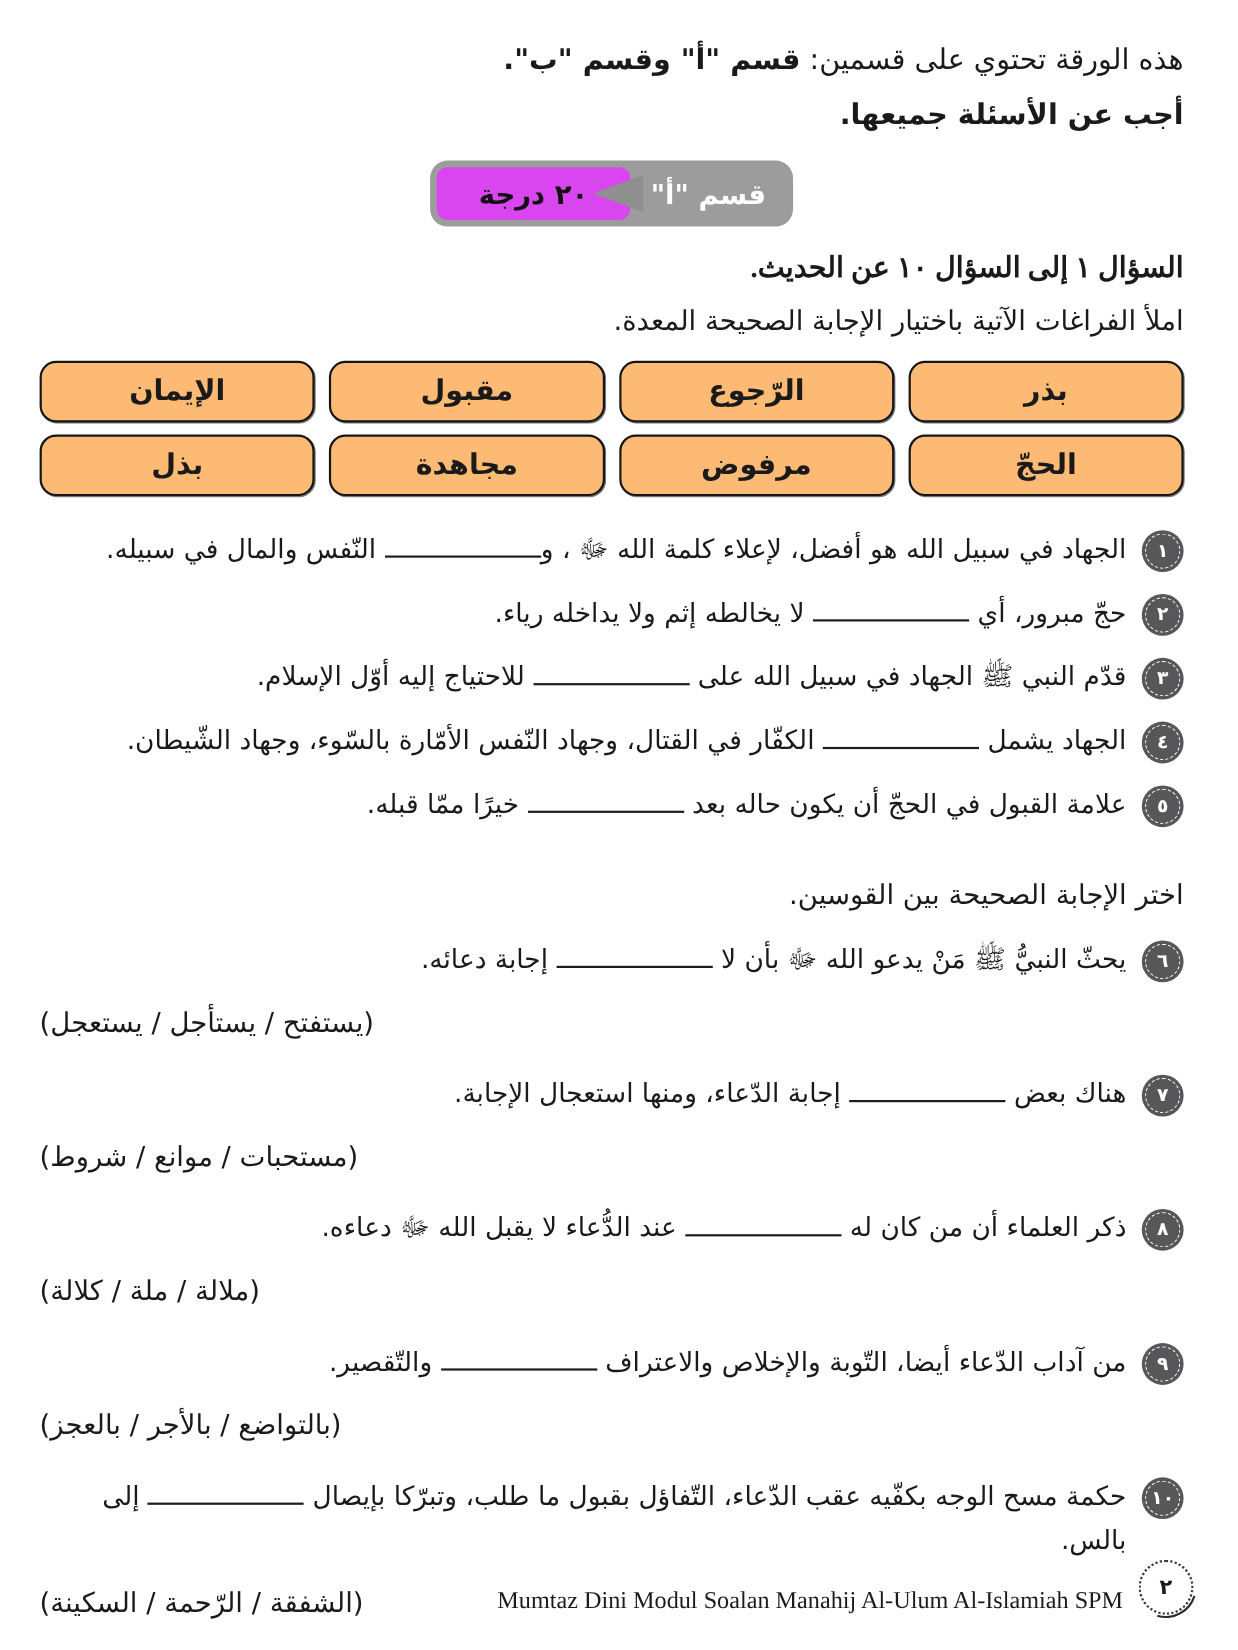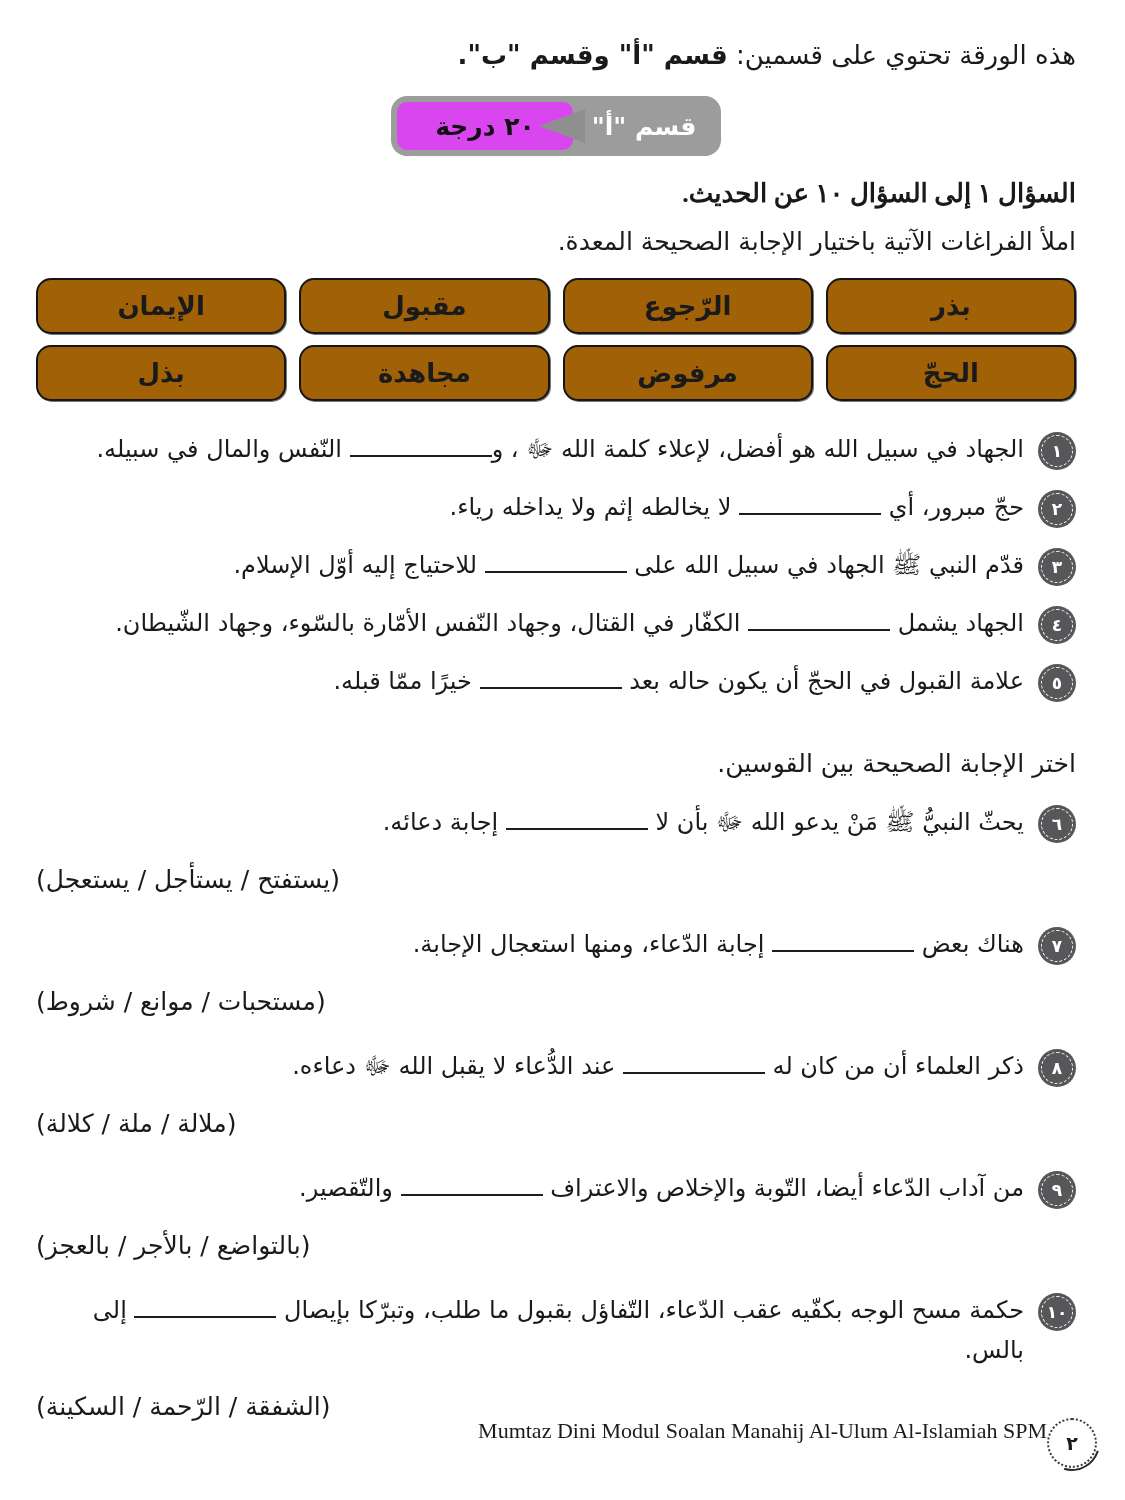--- a/index.html
+++ b/index.html
@@ -52,21 +52,21 @@
   .qa-sub { font-size: 25px; margin: 0 0 14px 0; line-height: 44px; }
   .qa-choose { font-size: 25px; margin: 40px 0 16px 0; line-height: 44px; }
   
   .word-bank {
     display: grid;
     grid-template-columns: repeat(4, 1fr);
     gap: 11px 13px;
     margin: 10px 0 28px 0;
   }
   .wb-item {
-    background: #a16207;
+    background: #fdba74;
     border: 2px solid #161616;
     border-radius: 15px;
     height: 52px;
     display: flex; align-items: center; justify-content: center;
     font-size: 26px; font-weight: bold;
     box-shadow: 1px 1px 0 #777;
   }
   
   .q-row { display: flex; align-items: flex-start; gap: 14px; margin: 0 0 17px 0; }
   .qnum {
@@ -92,24 +92,24 @@
     vertical-align: baseline;
   }
   .options {
     font-size: 25px; line-height: 40px;
     text-align: left;
     margin: 14px -14px 24px 0;
     padding-left: 0;
   }
   
   .footer {
-    position: absolute; left: 0; right: 4px; bottom: 32px;
+    position: absolute; left: 0; right: 16px; bottom: 32px;
     direction: ltr;
-    display: flex; justify-content: flex-end; align-items: flex-start;
-    gap: 0; padding-right: 24px;
+    display: flex; justify-content: flex-end; align-items: flex-end;
+    gap: 14px; padding-right: 24px;
     font-family: "Liberation Serif", serif;
     font-size: 22px; color: #1b1b1b;
   }
   .page-circle {
     width: 50px; height: 50px;
     border: 2px dotted #3a3a3a;
     border-radius: 50%;
     display: flex; align-items: center; justify-content: center;
     font-family: "DejaVu Sans", sans-serif;
     font-size: 19px; font-weight: bold;
@@ -123,20 +123,21 @@
     border-radius: 50%;
     transform: rotate(-28deg);
   }
 </style>
 </head>
 <body>
 
 <div class="page">
 
   <p class="header-line"><span>هذه الورقة تحتوي على قسمين: </span><span class="w-bold">قسم "أ" وقسم "ب".</span></p>
+  <p class="header-line w-bold">أجب عن الأسئلة جميعها.</p>
 
   <div class="badge">
     <span class="badge-title">قسم "أ"</span>
     <span class="badge-marks">
       <span class="badge-arrow"></span>
       <span>٢٠ درجة</span>
     </span>
   </div>
 
   <p class="qa-heading">السؤال ١ إلى السؤال ١٠ عن الحديث.</p>

